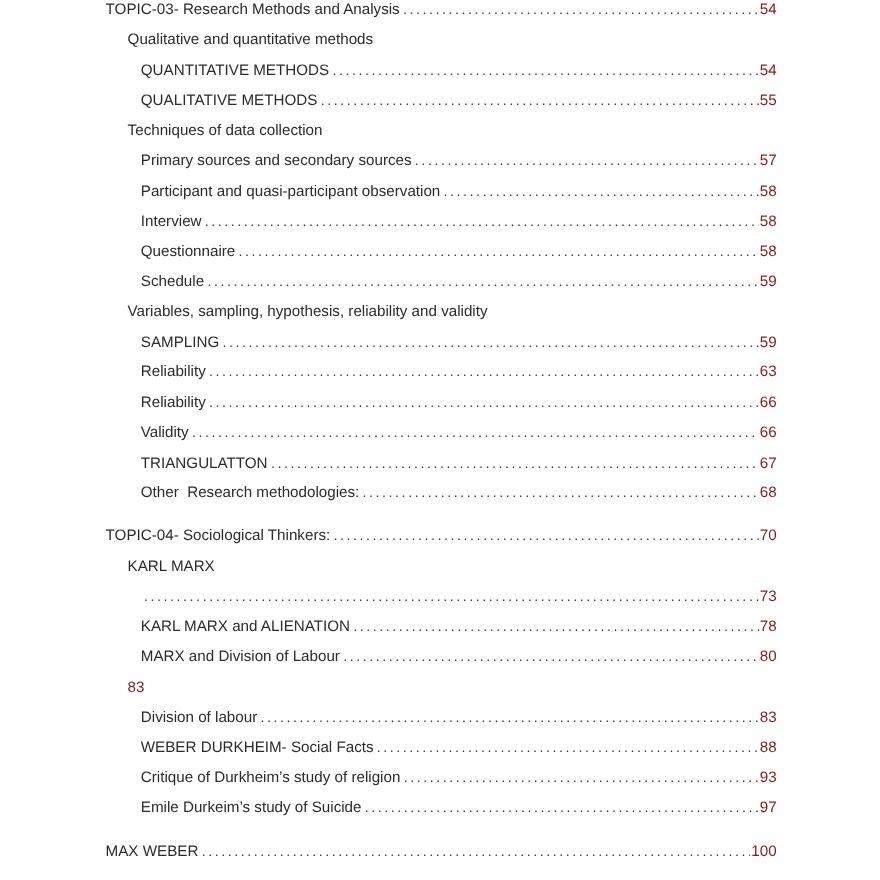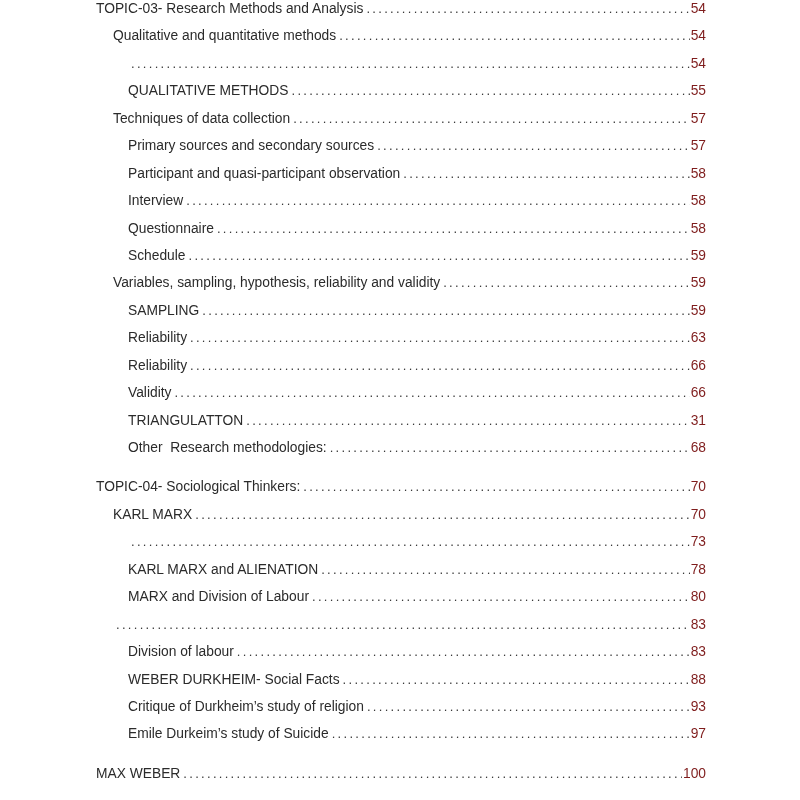--- a/index.html
+++ b/index.html
@@ -32,21 +32,21 @@
   .toc-row {
     display: flex;
     align-items: baseline;
     height: 27.45px;
     line-height: 27.45px;
     font-size: 13.8px;
     white-space: nowrap;
     overflow: hidden;
   }
   .toc-row.level-1 { padding-left: 0; margin-top: 12px; }
-  .toc-row.level-2 { padding-left: 17px; }
+  .toc-row.level-2 { padding-left: 17px; flex-direction: column; }
   .toc-row.level-3 { padding-left: 32px; }
   .toc-label {
     white-space: pre;
     flex-shrink: 0;
     color: #2b2b2b;
   }
   .toc-dots {
     flex: 1 1 auto;
     overflow: hidden;
     white-space: nowrap;
@@ -75,20 +75,21 @@
     <span class="toc-label">TOPIC-03- Research Methods and Analysis</span>
     <span class="toc-dots"></span>
     <span class="toc-page">54</span>
   </div>
       <div class="toc-row level-2">
     <span class="toc-label">Qualitative and quantitative methods</span>
     <span class="toc-dots"></span>
     <span class="toc-page">54</span>
   </div>
       <div class="toc-row level-3">
+    <span class="toc-label">QUANTITATIVE METHODS</span>
     <span class="toc-dots"></span>
     <span class="toc-page">54</span>
   </div>
       <div class="toc-row level-3">
     <span class="toc-label">QUALITATIVE METHODS</span>
     <span class="toc-dots"></span>
     <span class="toc-page">55</span>
   </div>
       <div class="toc-row level-2">
     <span class="toc-label">Techniques of data collection</span>
@@ -141,21 +142,21 @@
     <span class="toc-page">66</span>
   </div>
       <div class="toc-row level-3">
     <span class="toc-label">Validity</span>
     <span class="toc-dots"></span>
     <span class="toc-page">66</span>
   </div>
       <div class="toc-row level-3">
     <span class="toc-label">TRIANGULATTON</span>
     <span class="toc-dots"></span>
-    <span class="toc-page">31</span>
+    <span class="toc-page">67</span>
   </div>
       <div class="toc-row level-3">
     <span class="toc-label">Other  Research methodologies:</span>
     <span class="toc-dots"></span>
     <span class="toc-page">68</span>
   </div>
       <div class="toc-row level-1">
     <span class="toc-label">TOPIC-04- Sociological Thinkers:</span>
     <span class="toc-dots"></span>
     <span class="toc-page">70</span>

